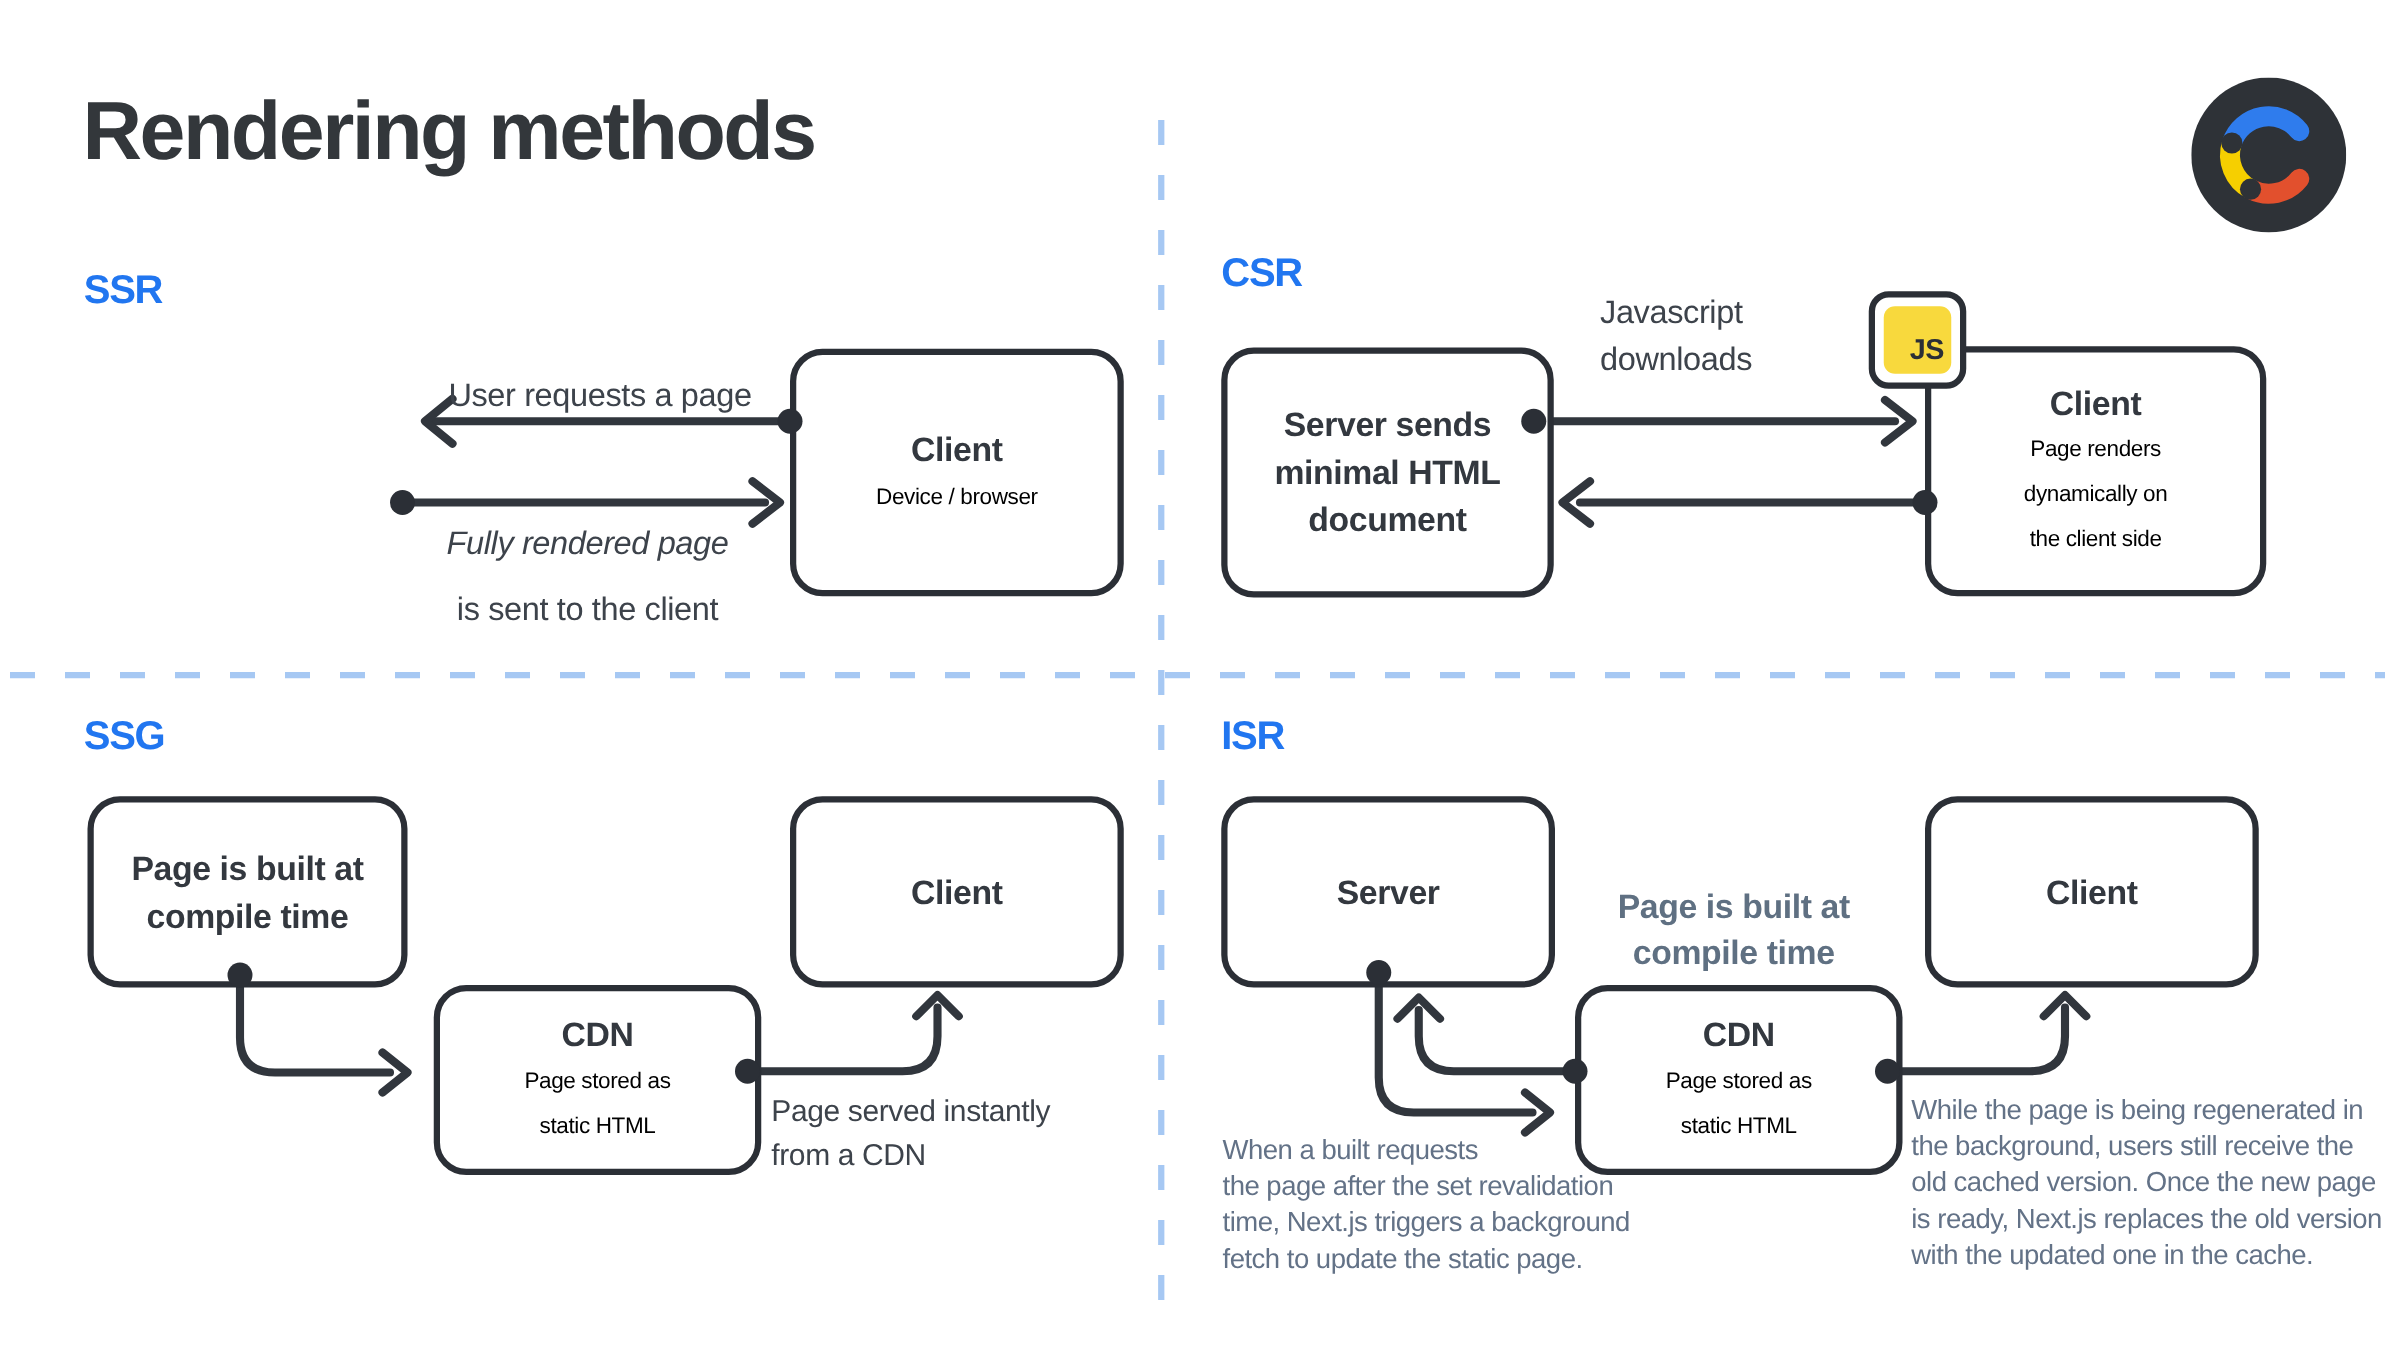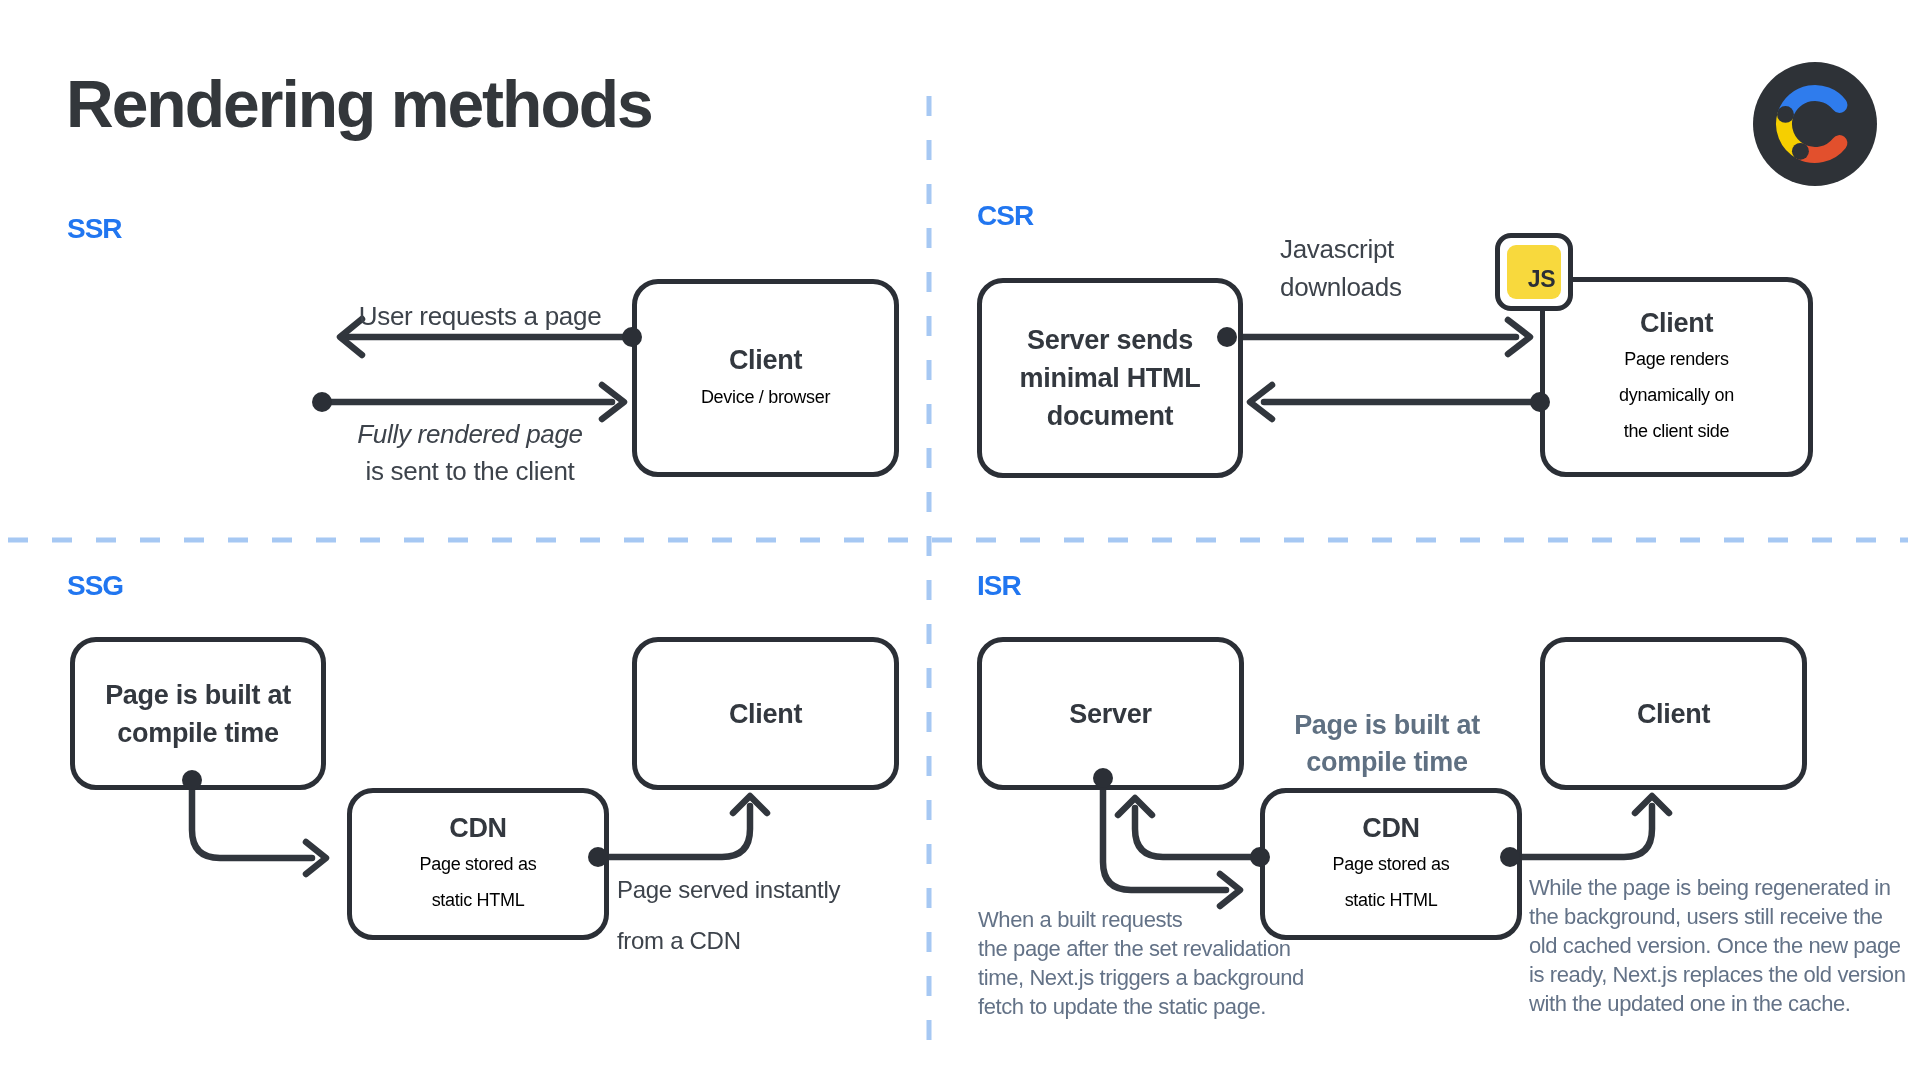--- a/index.html
+++ b/index.html
@@ -2,21 +2,21 @@
 <html><head>
 <meta charset="utf-8">
 <style>
   html,body{margin:0;padding:0;background:#ffffff;}
   .canvas{position:relative;width:1920px;height:1080px;background:#ffffff;overflow:hidden;
           font-family:"Liberation Sans", sans-serif;}
   .layer{position:absolute;left:0;top:0;pointer-events:none;}
   .abs{position:absolute;}
 
   .page-title{font-size:66px;font-weight:800;letter-spacing:-2px;color:#33373b;}
-  .q-head{font-size:28px;font-weight:800;letter-spacing:-1px;color:#2176f0;}
+  .q-head{font-size:32px;font-weight:800;letter-spacing:-1px;color:#2176f0;}
 
   .box{position:absolute;background:#ffffff;border:5px solid #2b2f36;border-radius:26px;
        display:flex;flex-direction:column;align-items:center;justify-content:center;
        text-align:center;z-index:2;}
   .box .t{font-size:27px;font-weight:700;color:#33383f;line-height:38px;letter-spacing:-0.3px;}
   .box .s{font-size:18px;font-weight:400;color:#000000;line-height:37px;letter-spacing:-0.3px;text-align:right;}
 
   .arrow-label{position:absolute;font-size:26px;font-weight:500;color:#3d434b;
                letter-spacing:-0.3px;line-height:37px;z-index:2;}
   .center{text-align:center;}
@@ -107,21 +107,21 @@
 
 
   <div class="box" style="left:632px;top:279px;width:257px;height:188px;">
     <div class="t">Client</div>
     <div class="s">Device / browser</div>
   </div>
 
   <div class="arrow-label center" style="left:310px;top:298px;width:340px;">User requests a page</div>
   <div class="arrow-label center" style="left:320px;top:416px;width:300px;">
     <span class="line" style="display:block;font-style:italic;">Fully rendered page</span>
-    <span class="line" style="display:block;">is sent to the client</span>
+    <span class="line" style="display:block;margin-top:16px;">is sent to the client</span>
   </div>
 
   <div class="abs q-head" style="left:977px;top:200px;">CSR</div>
 
   <div class="box" style="left:977px;top:278px;width:256px;height:190px;">
     <div class="t">Server sends</div>
     <div class="t">minimal HTML</div>
     <div class="t">document</div>
   </div>
 
@@ -155,21 +155,21 @@
   </div>
 
   <div class="box" style="left:347px;top:788px;width:252px;height:142px;">
     <div class="t" style="line-height:36px;">CDN</div>
     <div class="s" style="line-height:36px;">Page stored as</div>
     <div class="s" style="line-height:36px;">static HTML</div>
   </div>
 
   <div class="arrow-label" style="left:617px;top:872px;width:300px;font-size:24px;line-height:35px;">
     <span style="display:block;">Page served instantly</span>
-    <span style="display:block;margin-top:16px;">from a CDN</span>
+    <span style="display:block;">from a CDN</span>
   </div>
 
   <div class="abs q-head" style="left:977px;top:570px;">ISR</div>
 
   <div class="box" style="left:977px;top:637px;width:257px;height:143px;">
     <div class="t">Server</div>
   </div>
 
   <div class="box" style="left:1540px;top:637px;width:257px;height:143px;">
     <div class="t">Client</div>

